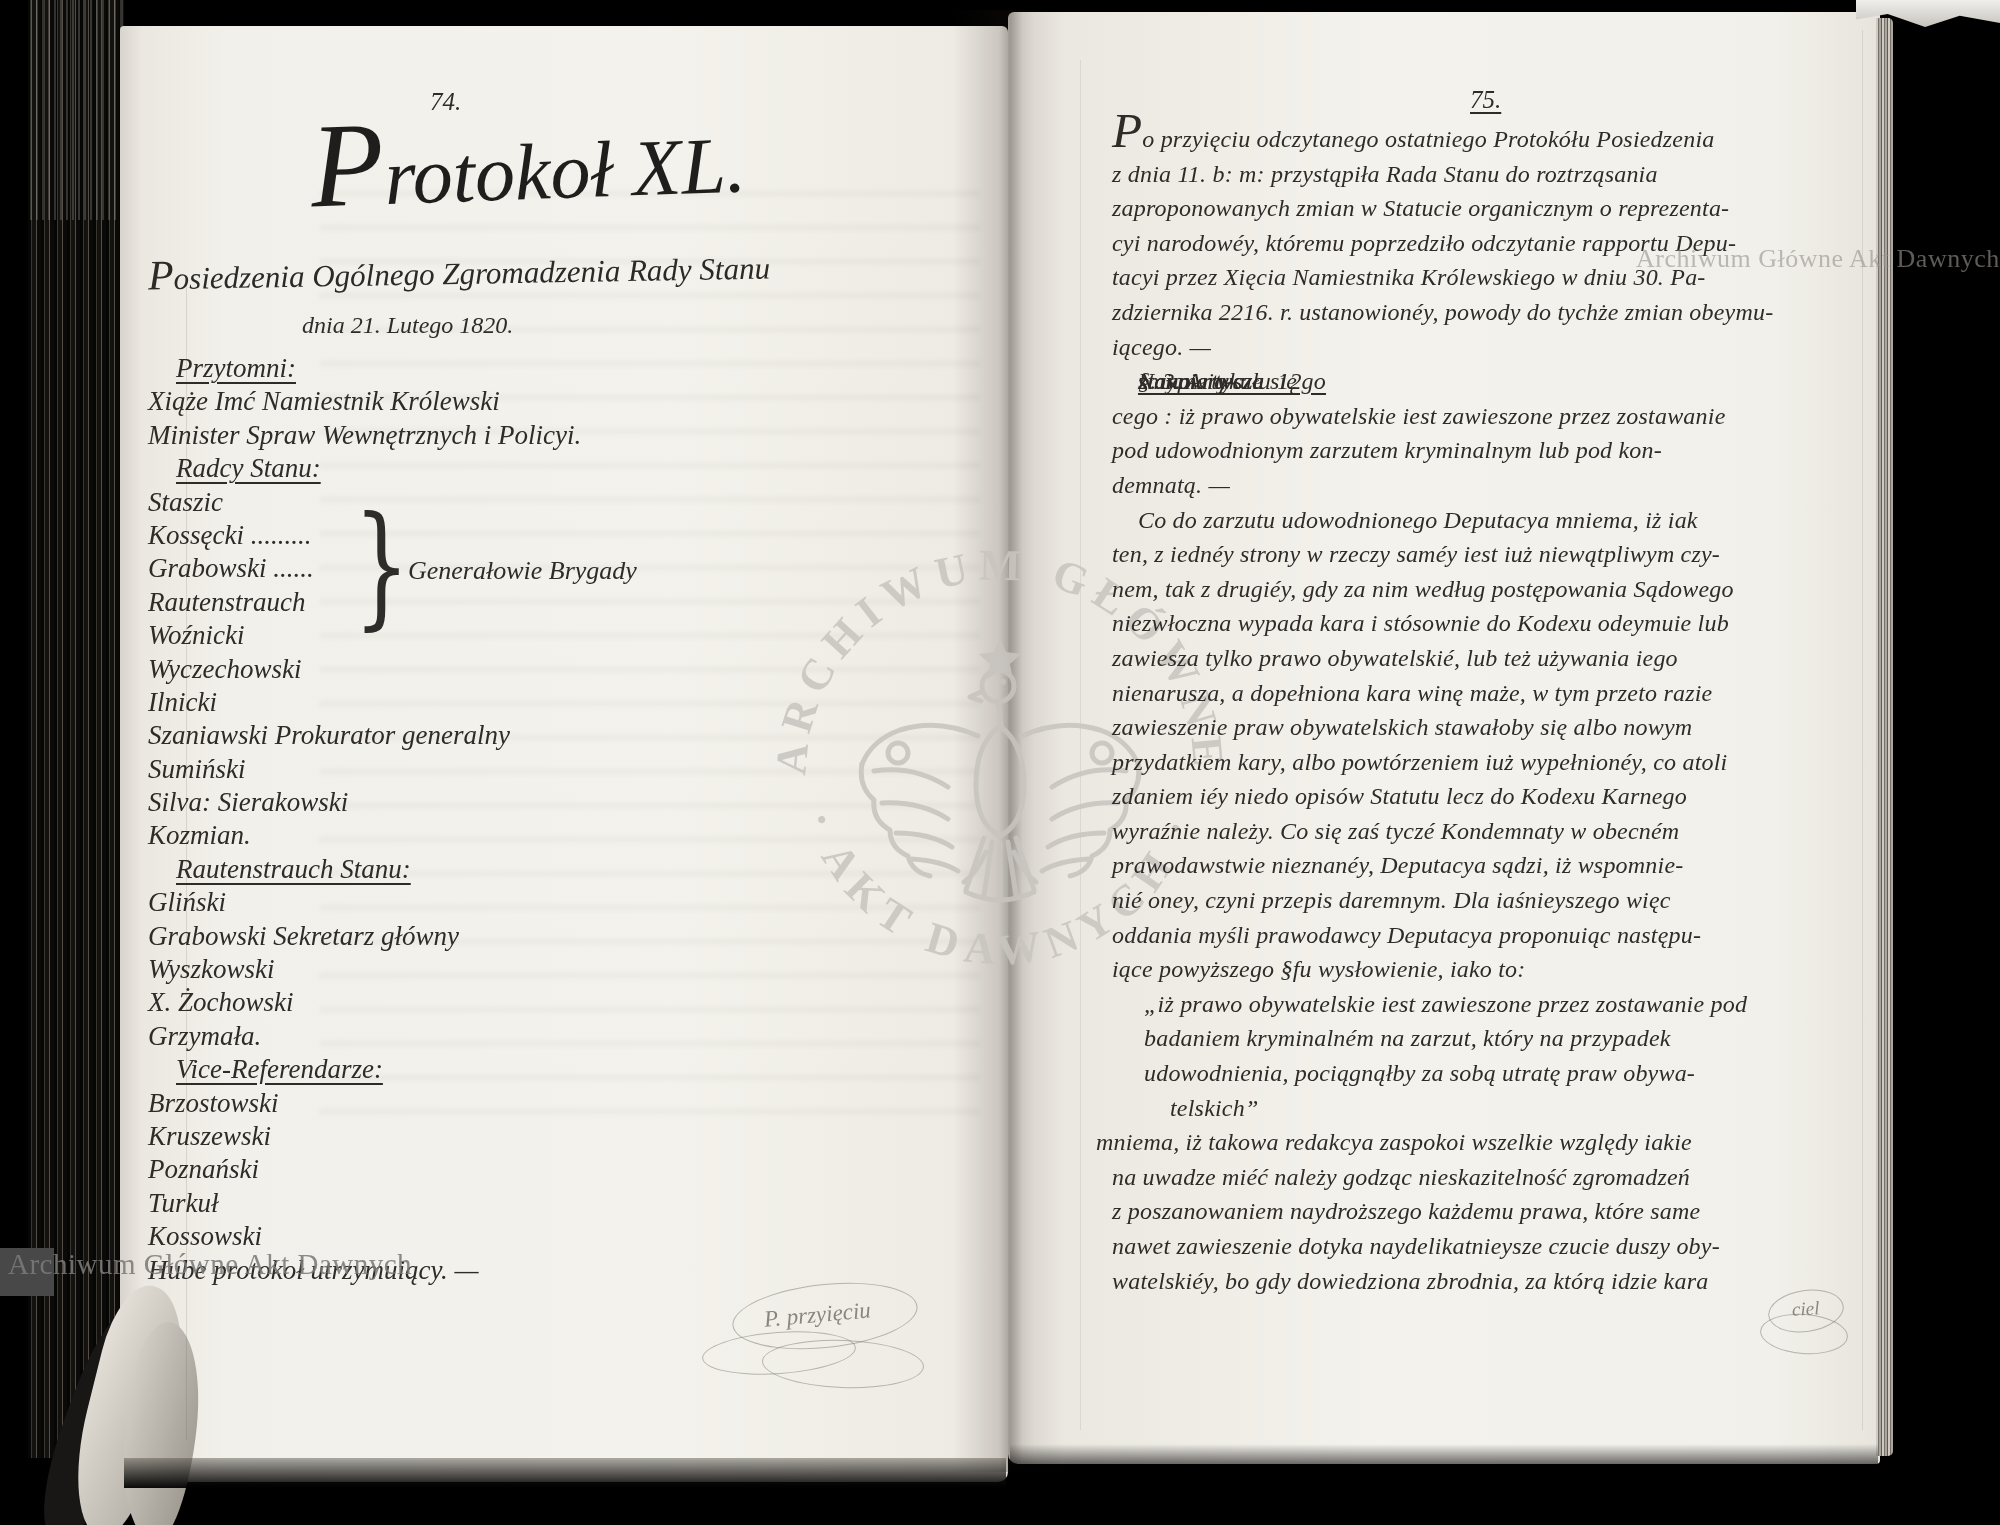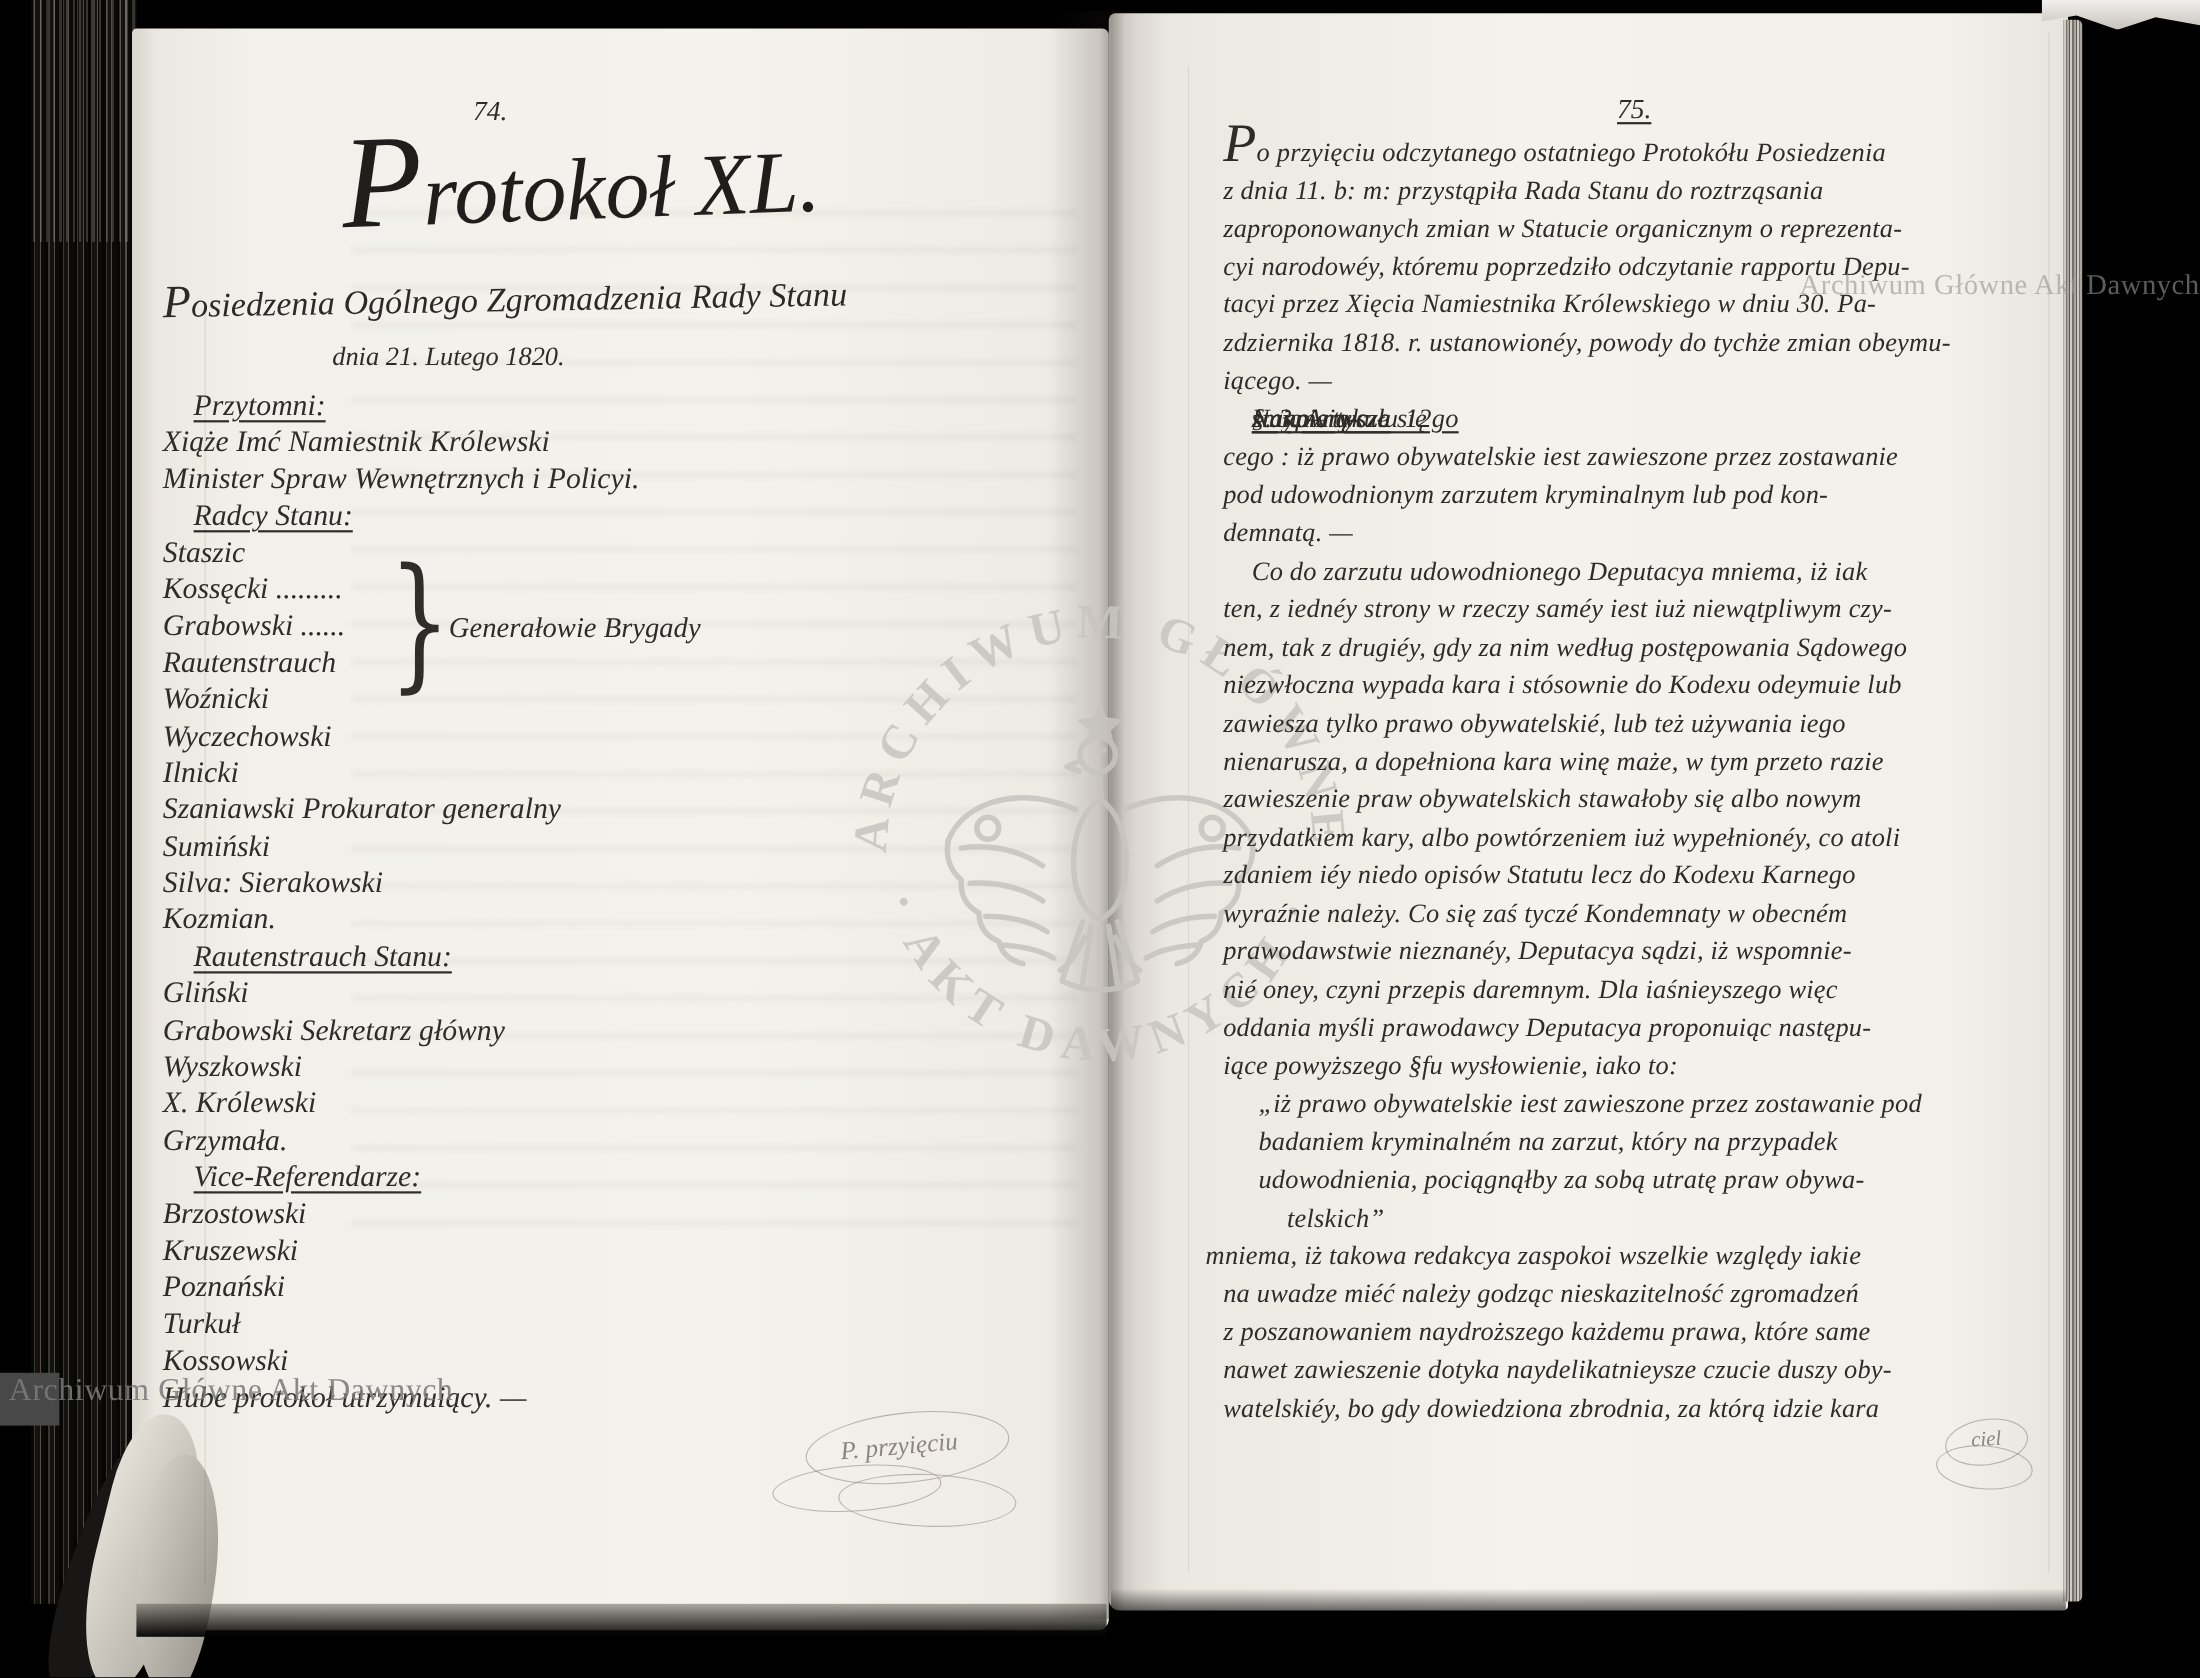--- a/index.html
+++ b/index.html
@@ -154,21 +154,21 @@
       <div class="r-line">Wyczechowski</div>
       <div class="r-line">Ilnicki</div>
       <div class="r-line">Szaniawski Prokurator generalny</div>
       <div class="r-line">Sumiński</div>
       <div class="r-line">Silva: Sierakowski</div>
       <div class="r-line">Kozmian.</div>
       <div class="r-line hdr">Rautenstrauch Stanu:</div>
       <div class="r-line">Gliński</div>
       <div class="r-line">Grabowski Sekretarz główny</div>
       <div class="r-line">Wyszkowski</div>
-      <div class="r-line">X. Królewski</div>
+      <div class="r-line">X. Żochowski</div>
       <div class="r-line">Grzymała.</div>
       <div class="r-line hdr">Vice-Referendarze:</div>
       <div class="r-line">Brzostowski</div>
       <div class="r-line">Kruszewski</div>
       <div class="r-line">Poznański</div>
       <div class="r-line">Turkuł</div>
       <div class="r-line">Kossowski</div>
       <div class="r-line">Hube protokoł utrzymuiący. —</div>
     </div>
 
@@ -181,21 +181,21 @@
   <div class="oval ov3"></div>
 
   <div class="hand rp-pageno">75.</div>
 
   <div class="hand rp-lines">
       <div class="p-line">Po przyięciu odczytanego ostatniego Protokółu Posiedzenia</div>
       <div class="p-line">z dnia 11. b: m: przystąpiła Rada Stanu do roztrząsania</div>
       <div class="p-line">zaproponowanych zmian w Statucie organicznym o reprezenta-</div>
       <div class="p-line">cyi narodowéy, któremu poprzedziło odczytanie rapportu Depu-</div>
       <div class="p-line">tacyi przez Xięcia Namiestnika Królewskiego w dniu 30. Pa-</div>
-      <div class="p-line">zdziernika 1818. r. ustanowionéy, powody do tychże zmian obeymu-</div>
+      <div class="p-line">zdziernika 2216. r. ustanowionéy, powody do tychże zmian obeymu-</div>
       <div class="p-line">iącego. —</div>
       <div class="p-line ind">
         <span class="u">Naypierwsza</span>
         <span> zmiana tycze się </span>
         <span class="u">§. 3. Artykułu 12go</span>
         <span> stanowią-</span>
       </div>
       <div class="p-line">cego : iż prawo obywatelskie iest zawieszone przez zostawanie</div>
       <div class="p-line">pod udowodnionym zarzutem kryminalnym lub pod kon-</div>
       <div class="p-line">demnatą. —</div>

